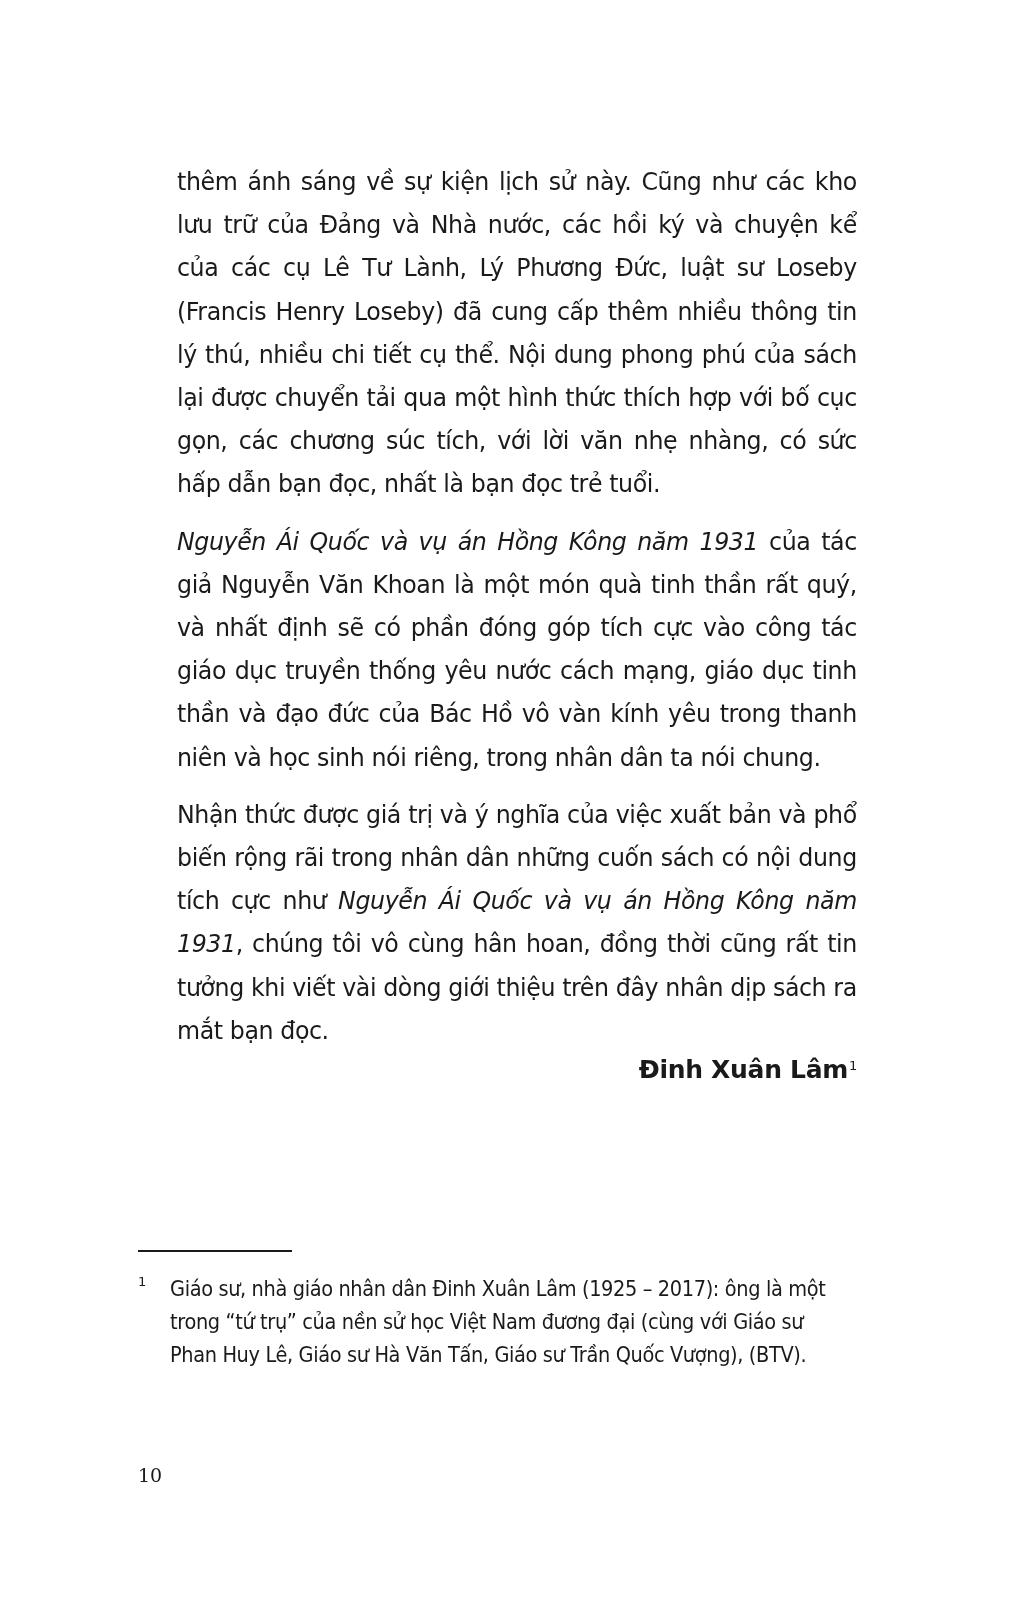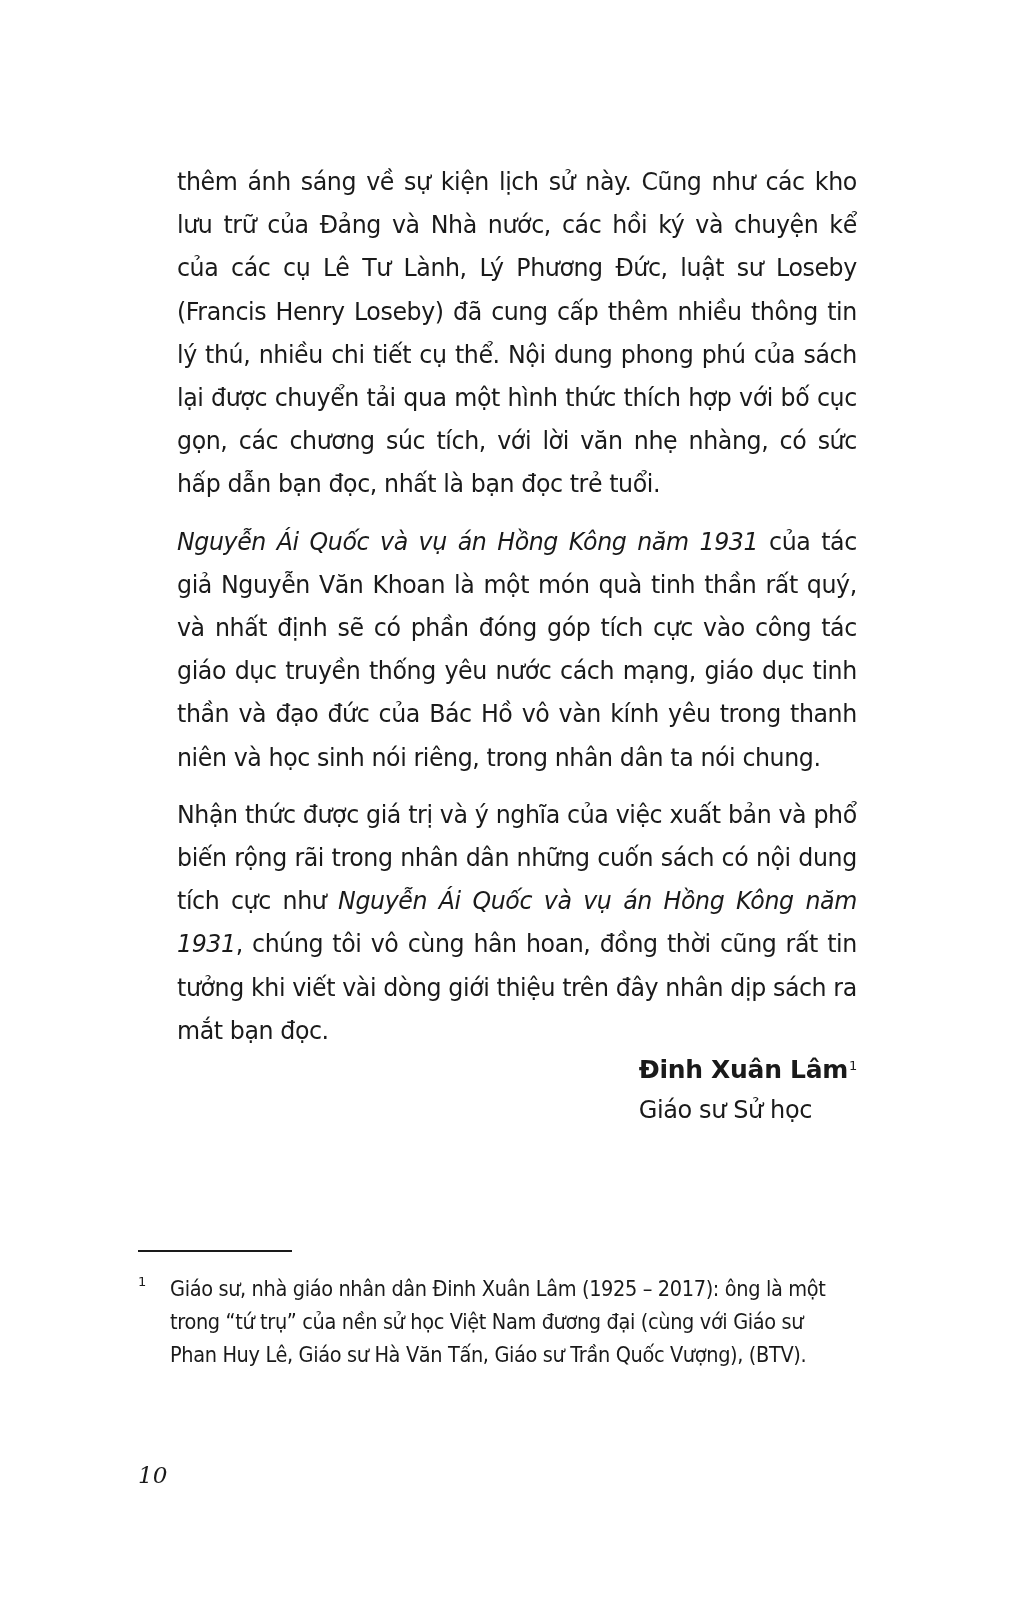--- a/index.html
+++ b/index.html
@@ -33,20 +33,21 @@
       transform-origin: left top;
       width: 731px;
     }
     .para em {
       font-style: italic;
     }
     .signature {
       position: absolute;
       right: 167px;
       top: 1050px;
+      text-align: right;
     }
     .sig-name {
       font-size: 25px;
       font-weight: bold;
       line-height: 40px;
       letter-spacing: -0.3px;
     }
     .sig-name sup {
       font-size: 13px;
       font-weight: normal;
@@ -90,43 +91,41 @@
       line-height: 33px;
       letter-spacing: -0.4px;
       transform: scaleX(0.9);
       transform-origin: left top;
     }
     .page-number {
       position: absolute;
       left: 138px;
       top: 1460px;
       font-family: "DejaVu Serif", "Liberation Serif", serif;
-      font-size: 23px;
+      font-size: 19px;
       line-height: 30px;
-      font-style: italic;
     }
   </style>
 </head>
 <body>
 
 <div class="page">
   <p class="para">
     <span>thêm ánh sáng về sự kiện lịch sử này. Cũng như các kho lưu trữ của Đảng và Nhà nước, các hồi ký và chuyện kể của các cụ Lê Tư Lành, Lý Phương Đức, luật sư Loseby (Francis Henry Loseby) đã cung cấp thêm nhiều thông tin lý thú, nhiều chi tiết cụ thể. Nội dung phong phú của sách lại được chuyển tải qua một hình thức thích hợp với bố cục gọn, các chương súc tích, với lời văn nhẹ nhàng, có sức hấp dẫn bạn đọc, nhất là bạn đọc trẻ tuổi.</span>
   </p>
   <p class="para">
     <em>Nguyễn Ái Quốc và vụ án Hồng Kông năm 1931</em><span> của tác giả Nguyễn Văn Khoan là một món quà tinh thần rất quý, và nhất định sẽ có phần đóng góp tích cực vào công tác giáo dục truyền thống yêu nước cách mạng, giáo dục tinh thần và đạo đức của Bác Hồ vô vàn kính yêu trong thanh niên và học sinh nói riêng, trong nhân dân ta nói chung.</span>
   </p>
   <p class="para">
     <span>Nhận thức được giá trị và ý nghĩa của việc xuất bản và phổ biến rộng rãi trong nhân dân những cuốn sách có nội dung tích cực như </span><em>Nguyễn Ái Quốc và vụ án Hồng Kông năm 1931</em><span>, chúng tôi vô cùng hân hoan, đồng thời cũng rất tin tưởng khi viết vài dòng giới thiệu trên đây nhân dịp sách ra mắt bạn đọc.</span>
   </p>
 </div>
 
 <div class="signature">
   <div class="sig-name"><span>Đinh Xuân Lâm</span><sup>1</sup></div>
-  <div class="sig-title">Giáo sư Sử học</div>
 </div>
 
 <div class="fn-rule"></div>
 
 <div class="footnote">
   <span class="fn-marker">1</span>
   <div class="fn-text">Giáo sư, nhà giáo nhân dân Đinh Xuân Lâm (1925 – 2017): ông là một trong “tứ trụ” của nền sử học Việt Nam đương đại (cùng với Giáo sư Phan Huy Lê, Giáo sư Hà Văn Tấn, Giáo sư Trần Quốc Vượng), (BTV).</div>
 </div>
 
 <div class="page-number">10</div>

